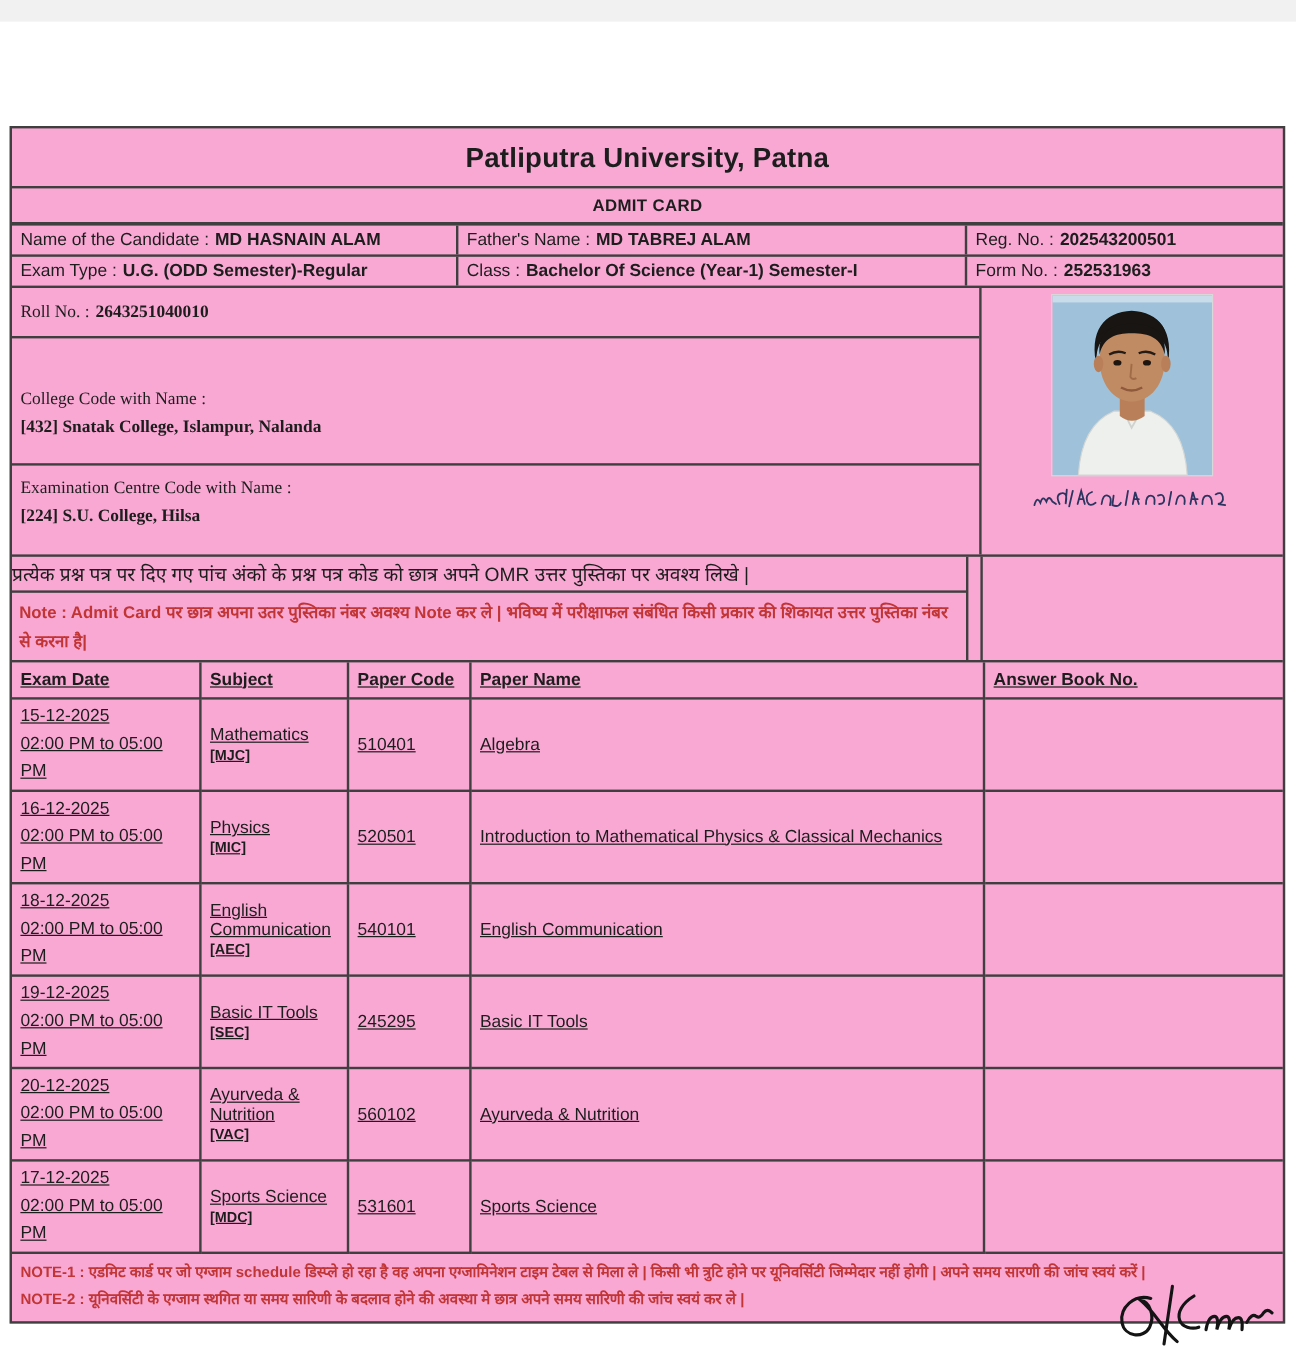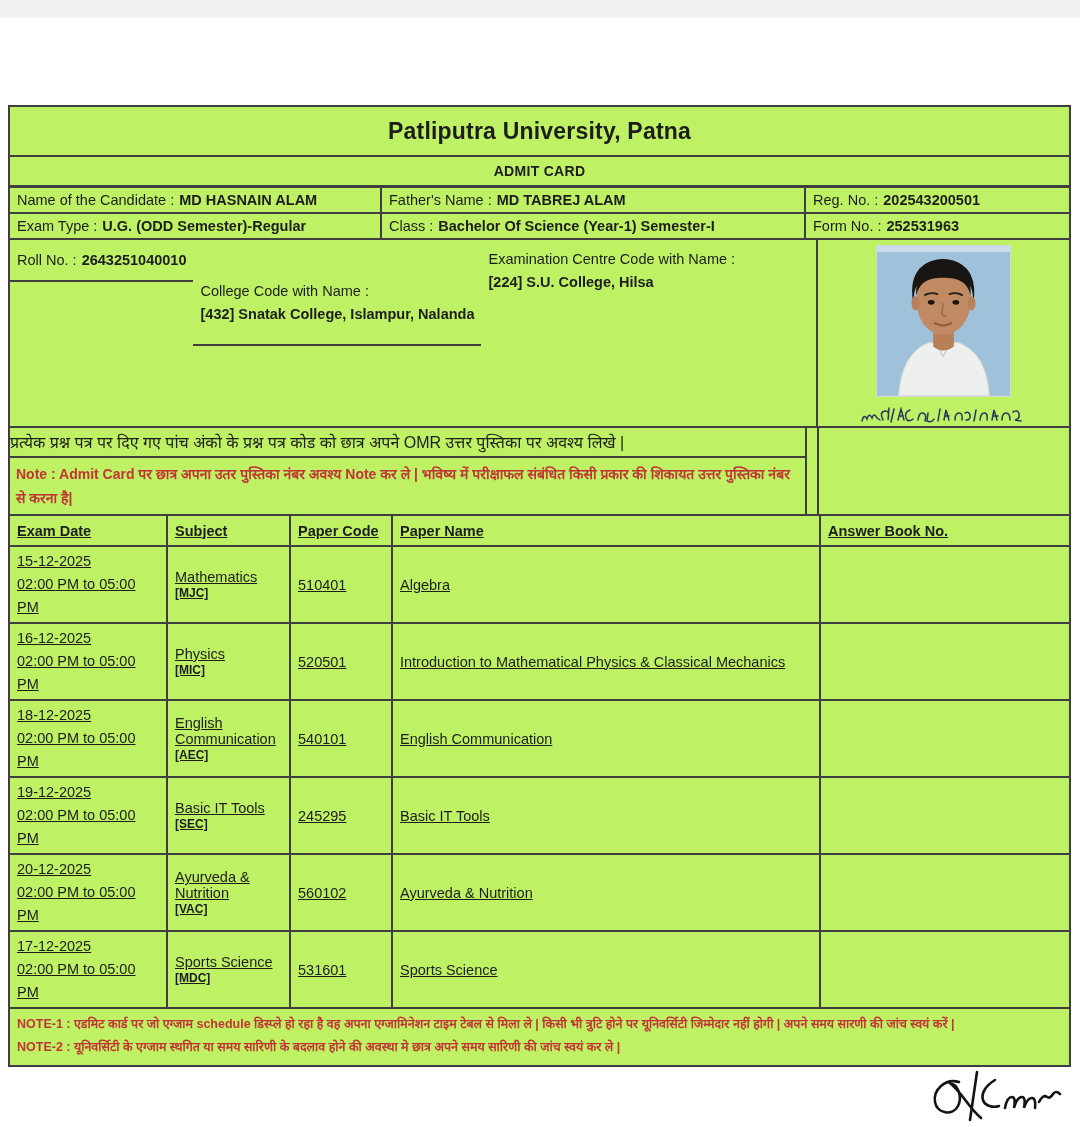--- a/index.html
+++ b/index.html
@@ -9,37 +9,37 @@
   }
   *{box-sizing:border-box;margin:0;padding:0;}
   body{
     width:1080px;height:1127px;background:#ffffff;position:relative;
     font-family:"Liberation Sans","DejaVu Sans",sans-serif;color:var(--ink);
     overflow:hidden;
   }
   .top-band{position:absolute;left:0;top:0;width:1080px;height:18px;background:#f1f1f1;}
   .card{
     position:absolute;left:8px;top:105px;width:1063px;
-    border:2.5px solid var(--border);background:#bef264;
+    border:2.5px solid var(--border);background:#f9a8d4;
   }
   .title-row{height:50px;display:flex;align-items:center;justify-content:center;
     border-bottom:2px solid var(--border);}
   .title-row h1{font-size:23px;font-weight:bold;letter-spacing:.2px;}
   .subtitle-row{height:31px;display:flex;align-items:center;justify-content:center;
     border-bottom:3px solid var(--border);font-weight:bold;font-size:14px;letter-spacing:.3px;}
   
   .info-row{display:flex;border-bottom:2px solid var(--border);}
   .info-cell{padding:4px 7px;font-size:14.5px;white-space:nowrap;overflow:hidden;
     border-right:2px solid var(--border);display:flex;align-items:center;gap:5px;}
   .info-cell:last-child{border-right:none;}
   .c1{flex:0 0 372px;} .c2{flex:0 0 424px;} .c3{flex:1;}
   .lbl{font-weight:normal;} .val{font-weight:bold;}
   
   .mid{display:flex;border-bottom:2px solid var(--border);}
-  .mid-left{flex:0 0 808px;border-right:2px solid var(--border);display:flex;flex-direction:row;}
+  .mid-left{flex:0 0 808px;border-right:2px solid var(--border);display:flex;flex-direction:column;font-family:Liberation Serif, serif;}
   .roll-row{height:42px;border-bottom:2px solid var(--border);display:flex;align-items:center;
     padding:0 7px;font-size:14.5px;gap:5px;}
   .code-row{height:74px;padding:8px 7px 0 7px;font-size:14.5px;line-height:23px;}
   .code-row.first{border-bottom:2px solid var(--border);margin-top:32px;}
   .mid-right{flex:1;display:flex;flex-direction:column;align-items:center;padding-top:5px;}
   .photo-frame{width:135px;height:152px;border:1px solid #d8d8d8;}
   .photo-sign{margin-top:9px;}
   
   .notes{display:flex;border-bottom:2px solid var(--border);}
   .notes-left{flex:0 0 797px;border-right:2px solid var(--border);}

